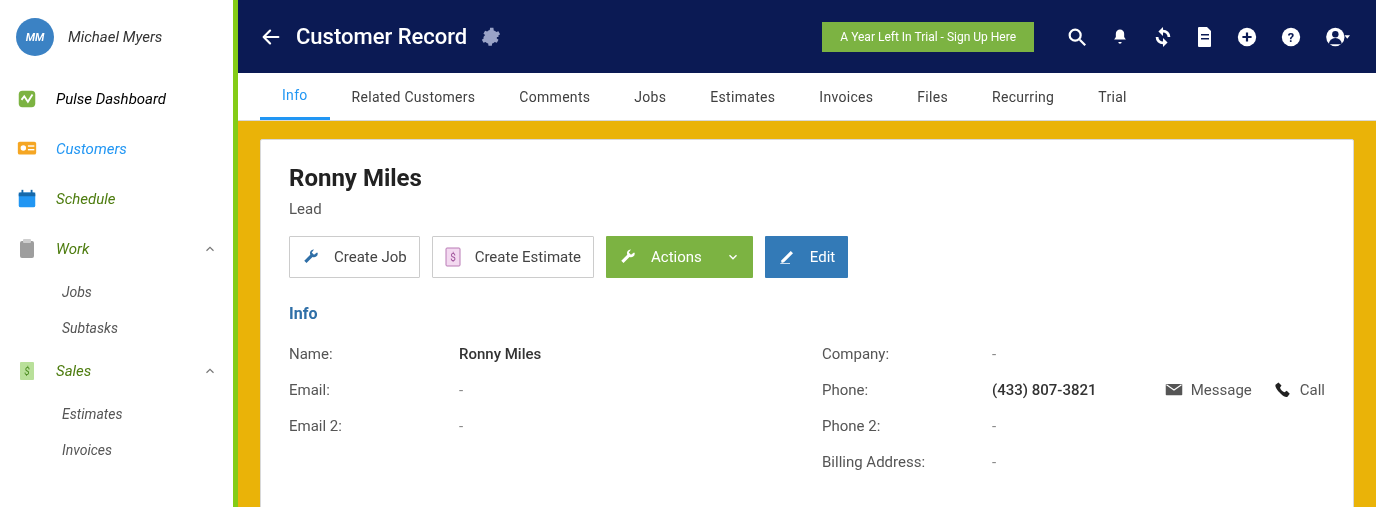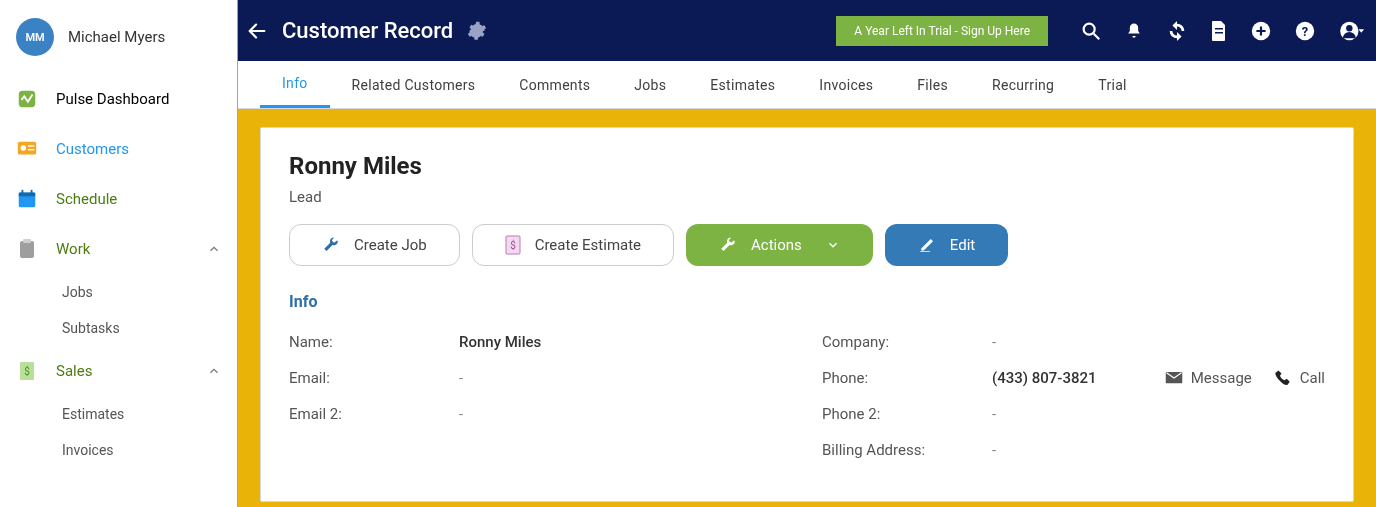--- a/index.html
+++ b/index.html
@@ -1,52 +1,52 @@
 <!DOCTYPE html>
 <html><head>
   <meta charset="utf-8">
   <style>
     * { margin: 0; padding: 0; box-sizing: border-box; font-family: -apple-system, BlinkMacSystemFont, "Segoe UI", Roboto, sans-serif; }
     body { display: flex; width: 1376px; height: 507px; overflow: hidden; background: #fff; color: #333; }
     
     
-    .sidebar { width: 238px; background: #fff; border-right: 1px solid #84cc16; flex-shrink: 0; overflow: hidden; }
+    .sidebar { width: 238px; background: #fff; border-right: 5px solid #84cc16; flex-shrink: 0; overflow: hidden; font-style: italic; }
     .sidebar-user { display: flex; align-items: center; padding: 18px 16px; gap: 14px; }
     .avatar { width: 38px; height: 38px; border-radius: 50%; background: #3b82c4; display: flex; align-items: center; justify-content: center; color: #fff; font-size: 11px; font-weight: 600; }
     .user-name { font-size: 15px; color: #333; }
     .nav-item { display: flex; align-items: center; padding: 14px 16px; gap: 18px; cursor: pointer; font-size: 15px; color: #4d7c0f; position: relative; }
     .nav-item.green { color: #000000; }
     .nav-item.blue { color: #2196f3; }
     .nav-icon { width: 22px; height: 22px; display: flex; align-items: center; justify-content: center; flex-shrink: 0; }
     .nav-item .chev { margin-left: auto; color: #888; }
     .sub-item { padding: 10px 16px 10px 62px; font-size: 14px; color: #555; cursor: pointer; }
     
     
     .main { flex: 1; display: flex; flex-direction: column; overflow: hidden; }
-    .topbar { height: 61px; background: #0b1a54; display: flex; align-items: center; padding: 0 8px; gap: 14px; color: #fff; }
+    .topbar { height: 73px; background: #0b1a54; display: flex; align-items: center; padding: 0 22px; gap: 14px; color: #fff; }
     .back-btn { cursor: pointer; display:flex; }
     .topbar-title { font-size: 22px; font-weight: 500; }
     .gear { color: #9aa3c7; cursor: pointer; display:flex; }
     .spacer { flex: 1; }
     .trial-btn { background: #7cb342; color: #fff; padding: 8px 18px; font-size: 12px; font-weight: 400; border-radius: 0; cursor: pointer; white-space: nowrap; }
     .top-icon { color: #fff; cursor: pointer; display:flex; align-items:center; }
     .top-icons-group { display: flex; align-items: center; gap: 22px; margin-left: 18px; }
     
     
     .tabs { height: 48px; background: #fff; border-bottom: 1px solid #d8d8d8; display: flex; align-items: stretch; padding: 0 22px; gap: 0; }
     .tab { padding: 0 22px; display: flex; align-items: center; font-size: 14px; color: #404040; cursor: pointer; letter-spacing: 0.3px; }
     .tab.active { color: #2196f3; border-bottom: 3px solid #2196f3; }
     
     
     .content-scroll { flex: 1; background: #eab308; padding: 18px 22px; overflow: auto; }
     .card { background: #fff; border: 1px solid #d8d8d8; border-radius: 2px; padding: 24px 28px; }
     .cust-name { font-size: 24px; font-weight: 700; color: #222; }
     .cust-sub { font-size: 15px; color: #555; margin-top: 8px; }
     .btn-row { display: flex; gap: 12px; margin-top: 18px; }
-    .btn { display: flex; align-items: center; gap: 14px; padding: 10px 32px; font-size: 15px; border-radius: 12px; cursor: pointer; border: 1px solid transparent; }
+    .btn { display: flex; align-items: center; gap: 14px; padding: 10px 12px; font-size: 15px; border-radius: 1px; cursor: pointer; border: 1px solid transparent; }
     .btn-white { background: #fff; border: 1px solid #ccc; color: #444; }
     .btn-green { background: #7cb342; color: #fff; }
     .btn-blue { background: #337ab7; color: #fff; }
     .btn .chev-d { margin-left: 10px; }
     .section-h { font-size: 16px; font-weight: 700; color: #2f6fa7; margin-top: 26px; }
     .info-grid { display: flex; margin-top: 22px; gap: 30px; }
     .info-col { flex: 1; }
     .info-row { display: flex; align-items: center; margin-bottom: 18px; font-size: 15px; }
     .info-label { width: 170px; color: #555; }
     .info-val { color: #333; font-weight: 500; flex:1; }

